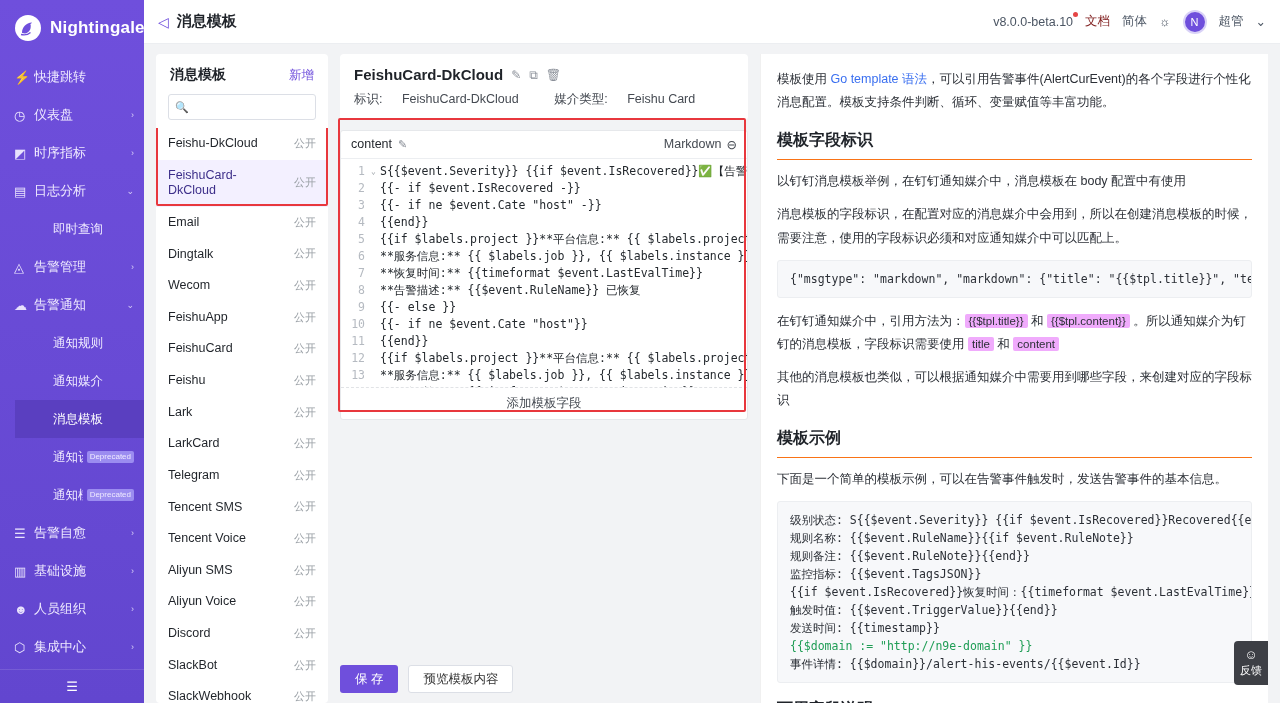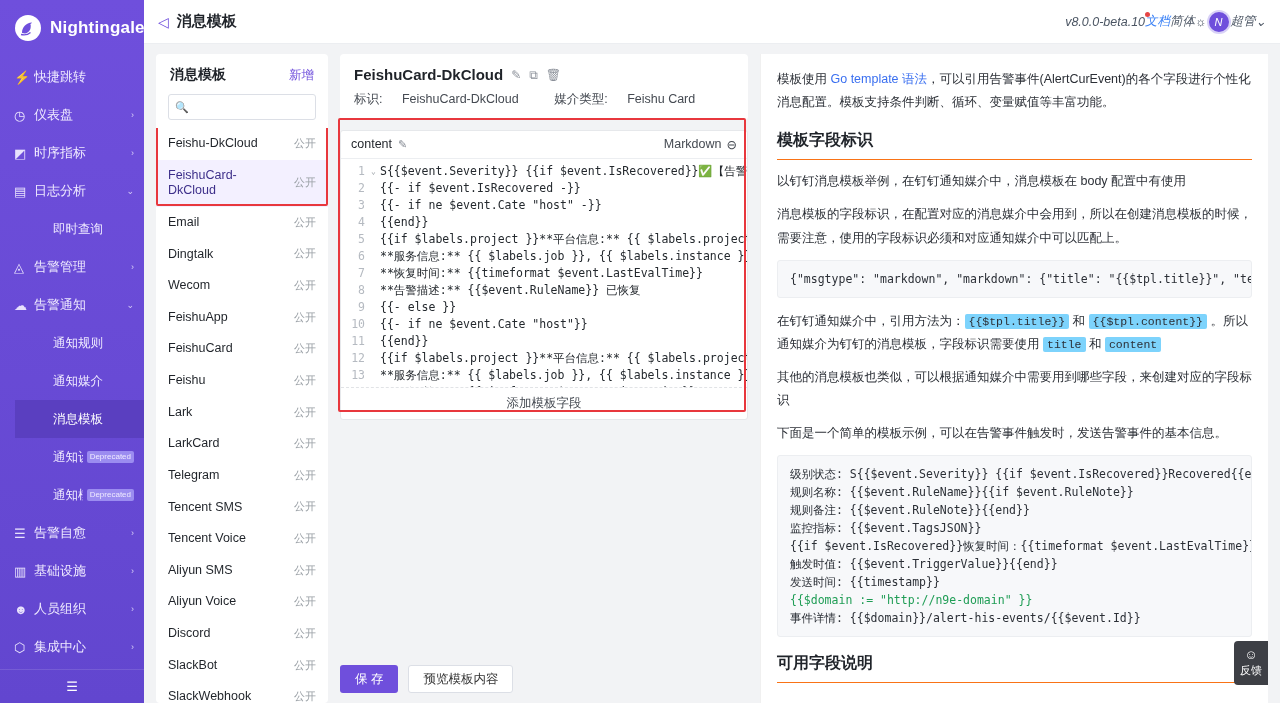--- a/index.html
+++ b/index.html
@@ -60,24 +60,24 @@
   .main { flex: 1 1 auto; display: flex; flex-direction: column; min-width: 0; background:#fff; }
   .topbar {
     height: 44px; flex: 0 0 44px;
     display: flex; align-items: center;
     padding: 0 14px;
     border-bottom: 1px solid #eceef1;
     background: #fff;
   }
   .topbar-left { display: flex; align-items: center; gap: 8px; }
   .topbar-title { font-size: 15px; font-weight: 600; }
-  .topbar-right { margin-left: auto; display: flex; align-items: center; font-size: 12.5px; color: #4b5563; font-style: italic; }
+  .topbar-right { margin-left: auto; display: flex; align-items: center; gap: 12px; font-size: 12.5px; color: #4b5563; }
   .ver { position: relative; }
   .ver .dot { position:absolute; top:-3px; right:-5px; width:5px;height:5px;border-radius:50%;background:#e54545; }
-  .topbar-right a { color: #3b82f6; text-decoration: none; }
+  .topbar-right a { color: #7f1d1d; text-decoration: none; }
   .avatar {
     width: 24px; height: 24px; border-radius: 50%;
     background: #6f4fdc; color: #fff; font-size: 11px;
     display: flex; align-items: center; justify-content: center;
     border: 2px solid #d9d2f7;
   }
 
   .content {
     flex: 1 1 auto; display: flex; gap: 12px;
     padding: 10px 12px 0 12px;
@@ -187,22 +187,22 @@
   }
   .docs a { color: #3a6ff0; text-decoration: none; }
   .code-block {
     background: #f7f8fa; border: 1px solid #eceef1; border-radius: 3px;
     font-family: "DejaVu Sans Mono", monospace;
     font-size: 11.5px; line-height: 18px;
     padding: 9px 12px; margin: 8px 0 12px 0;
     white-space: pre; overflow: hidden; color:#2b2f36;
   }
   .inline-code {
-    background:#7dd3fc; border-radius:2px; padding: 1px 4px;
-    font-family: Liberation Mono, monospace; font-size: 11.5px;
+    background:#f0abfc; border-radius:2px; padding: 1px 4px;
+    font-family: Liberation Sans, sans-serif; font-size: 11.5px;
   }
   .str { color:#1f9d55; }
   .fb-widget {
     position: absolute; right: 0; bottom: 18px;
     width: 34px; padding: 6px 0 8px 0;
     background:#3d3f45; color:#fff; border-radius: 4px 0 0 4px;
     display:flex; flex-direction:column; align-items:center; gap:3px;
     font-size: 11px; cursor:pointer;
   }
   .fb-widget .fb-ico { font-size: 13px; }
@@ -567,20 +567,21 @@
 
         <h3>模板字段标识</h3>
         <p>以钉钉消息模板举例，在钉钉通知媒介中，消息模板在 body 配置中有使用</p>
         <p>消息模板的字段标识，在配置对应的消息媒介中会用到，所以在创建消息模板的时候，需要注意，使用的字段标识必须和对应通知媒介中可以匹配上。</p>
         <div class="code-block">{"msgtype": "markdown", "markdown": {"title": "{{$tpl.title}}", "text": "{{$</div>
         <p>
           <span>在钉钉通知媒介中，引用方法为：</span><span class="inline-code">{{$tpl.title}}</span><span> 和 </span><span class="inline-code">{{$tpl.content}}</span><span> 。所以通知媒介为钉钉的消息模板，字段标识需要使用 </span><span class="inline-code">title</span><span> 和 </span><span class="inline-code">content</span>
         </p>
         <p>其他的消息模板也类似，可以根据通知媒介中需要用到哪些字段，来创建对应的字段标识</p>
 
+        <h3>模板示例</h3>
         <p>下面是一个简单的模板示例，可以在告警事件触发时，发送告警事件的基本信息。</p>
         <div class="code-block"><span>级别状态: S{{$event.Severity}} {{if $event.IsRecovered}}Recovered{{else}}Trigg</span>
 <span>规则名称: {{$event.RuleName}}{{if $event.RuleNote}}</span>
 <span>规则备注: {{$event.RuleNote}}{{end}}</span>
 <span>监控指标: {{$event.TagsJSON}}</span>
 <span>{{if $event.IsRecovered}}恢复时间：{{timeformat $event.LastEvalTime}}{{else}}触</span>
 <span>触发时值: {{$event.TriggerValue}}{{end}}</span>
 <span>发送时间: {{timestamp}}</span>
 <span class="str">{{$domain := "http://n9e-domain" }}</span>
 <span>事件详情: {{$domain}}/alert-his-events/{{$event.Id}}</span></div>

